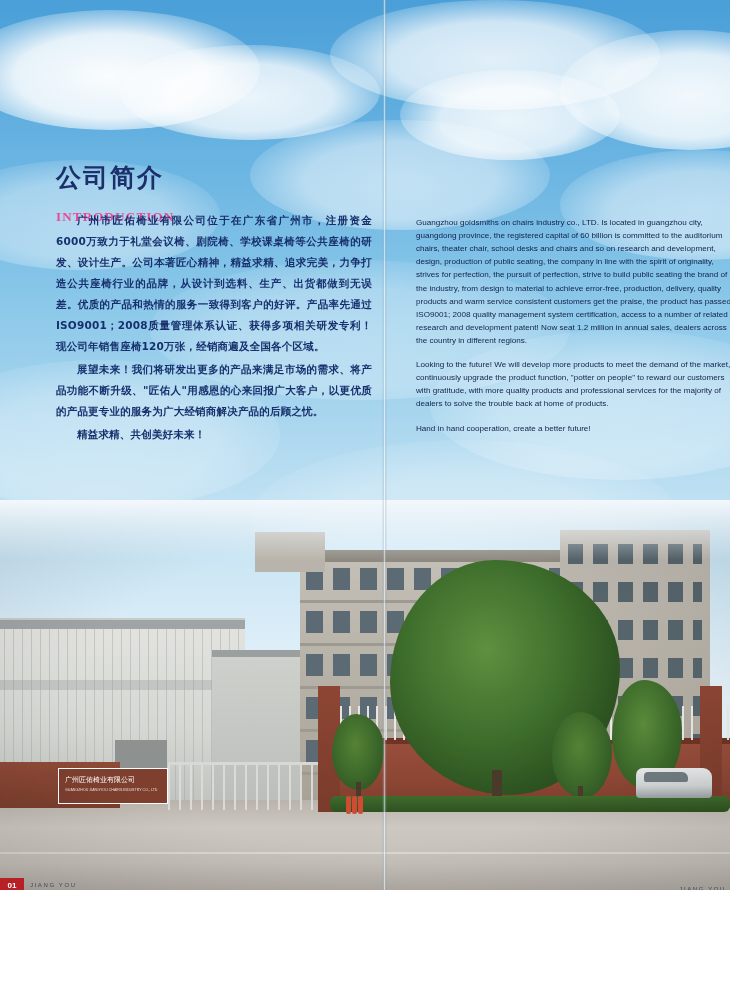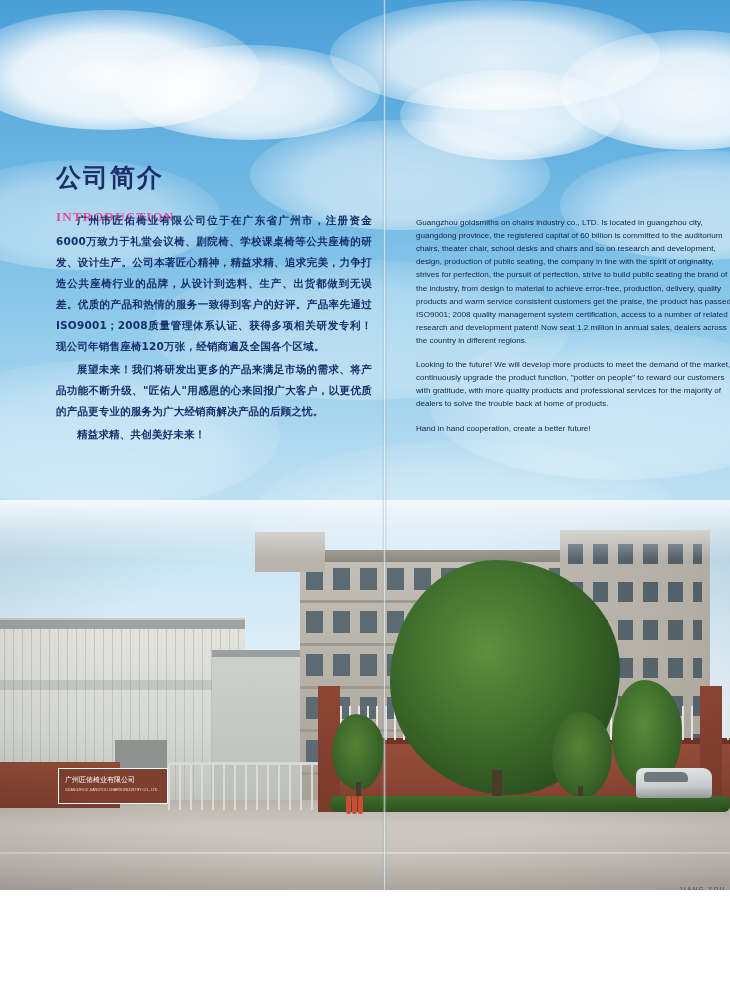--- a/index.html
+++ b/index.html
@@ -481,16 +481,20 @@
     </div>
 
     <div class="bollard" style="left:346px;"></div>
     <div class="bollard" style="left:352px;"></div>
     <div class="bollard" style="left:358px;"></div>
 
     <div class="fade"></div>
     <div class="photo-vignette"></div>
   </div>
 
+  <div class="footer-left">
+    <div class="pagebox">01</div>
+    <div class="footer-text">JIANG YOU</div>
+  </div>
   <div class="footer-right">JIANG YOU</div>
 
   <div class="bottom-white"></div>
 </div>
 
 </body></html>

